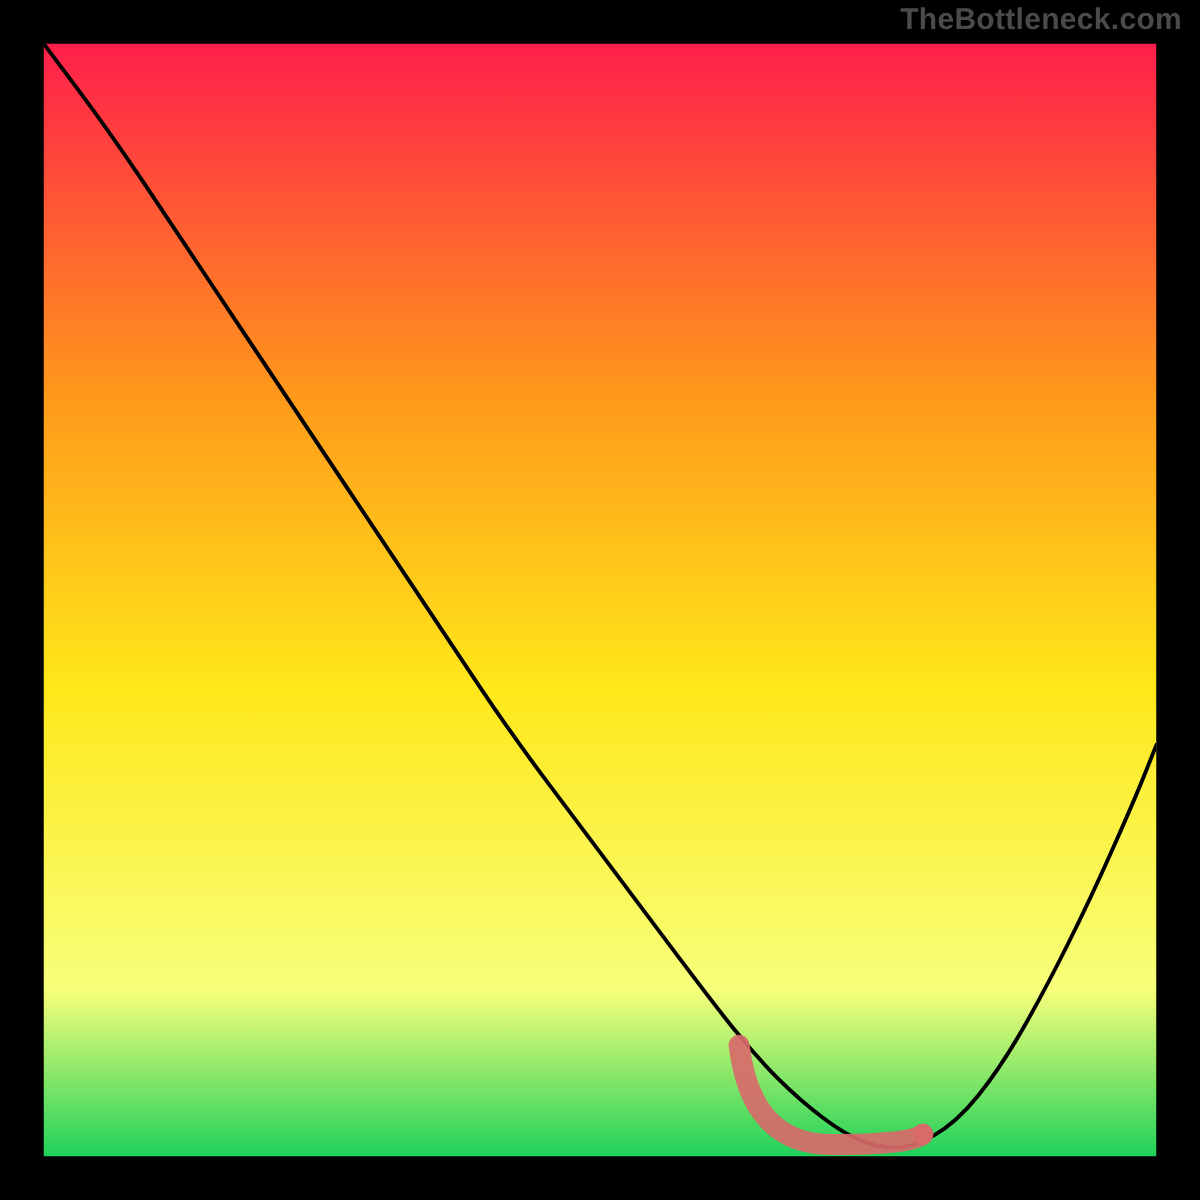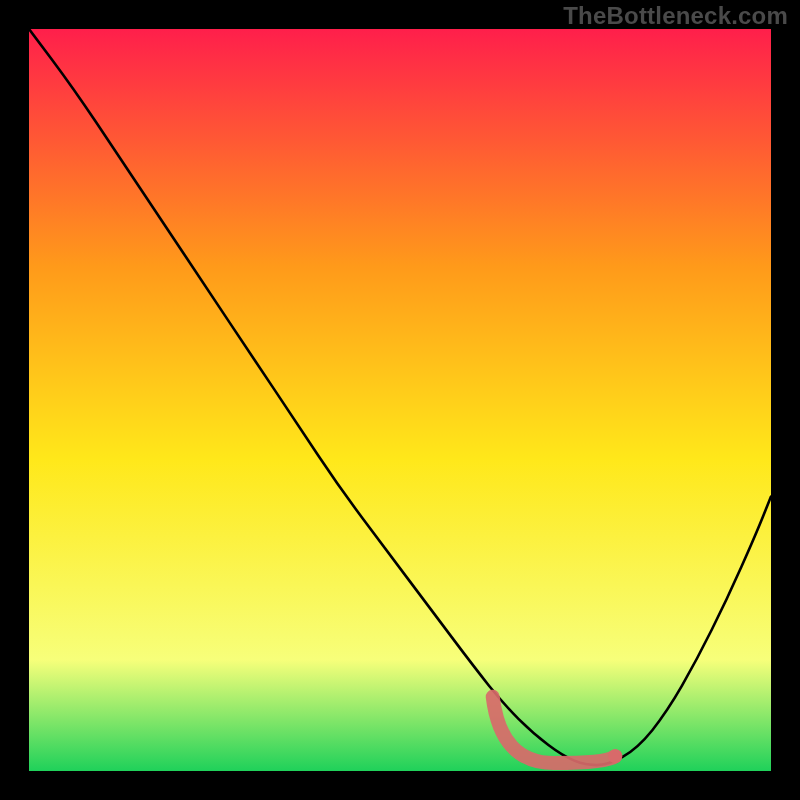--- a/index.html
+++ b/index.html
@@ -15,21 +15,21 @@
     position: relative;
     width: 800px;
     height: 800px;
     background: #000;
   }
   .watermark {
     position: absolute;
     top: 2px;
     right: 12px;
     color: #4a4a4a;
-    font-size: 24px;
+    font-size: 20px;
     font-weight: 600;
     letter-spacing: 0.2px;
     user-select: none;
   }
   .plot {
     position: absolute;
     left: 29px;
     top: 29px;
     width: 742px;
     height: 742px;

